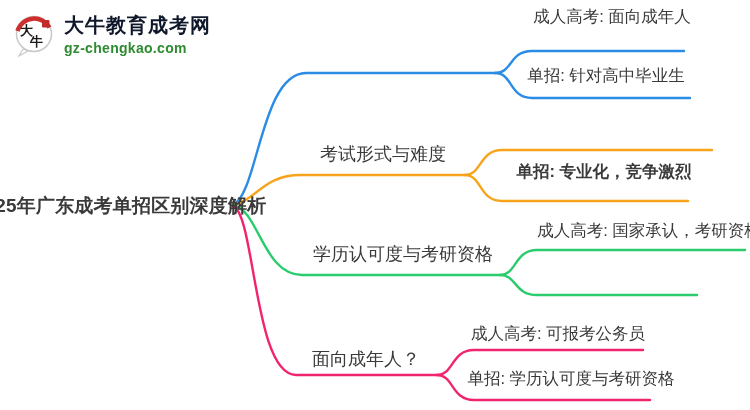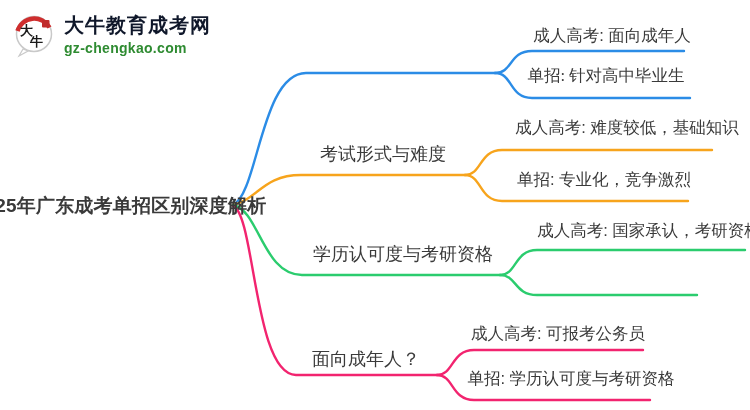--- a/index.html
+++ b/index.html
@@ -94,24 +94,23 @@
       <div class="brand-domain">gz-chengkao.com</div>
     </div>
   </div>
 
   <div class="lbl root-lbl" style="left:120px; top:206px;">2025年广东成考单招区别深度解析</div>
 
   <div class="lbl branch-lbl" style="left:383px; top:154px;">考试形式与难度</div>
   <div class="lbl branch-lbl" style="left:403px; top:254px;text-align:center;">学历认可度与考研资格</div>
   <div class="lbl branch-lbl" style="left:366px; top:359px;">面向成年人？</div>
 
-  <div class="lbl child-lbl" style="left:612px; top:36px;">成人高考: 面向成年人</div>
-  <div class="lbl child-lbl" style="left:606px; top:76px;font-family:Liberation Serif, serif;">单招: 针对高中毕业生</div>
+  <div class="lbl child-lbl" style="left:612px; top:17px;">成人高考: 面向成年人</div>
+  <div class="lbl child-lbl" style="left:606px; top:76px;">单招: 针对高中毕业生</div>
 
-  <div class="lbl child-lbl" style="left:627px; top:128px;">成人高考: 难度较低，基础知识</div>
-  <div class="lbl child-lbl" style="left:604px; top:180px;">单招: 专业化，竞争激烈</div>
+  <div class="lbl child-lbl" style="left:604px; top:172px;font-weight:bold;">单招: 专业化，竞争激烈</div>
 
   <div class="lbl child-lbl" style="left:649px; top:231px;">成人高考: 国家承认，考研资格</div>
 
   <div class="lbl child-lbl" style="left:558px; top:334px;">成人高考: 可报考公务员</div>
   <div class="lbl child-lbl" style="left:571px; top:379px;">单招: 学历认可度与考研资格</div>
 
 </div>
 
 </body></html>

